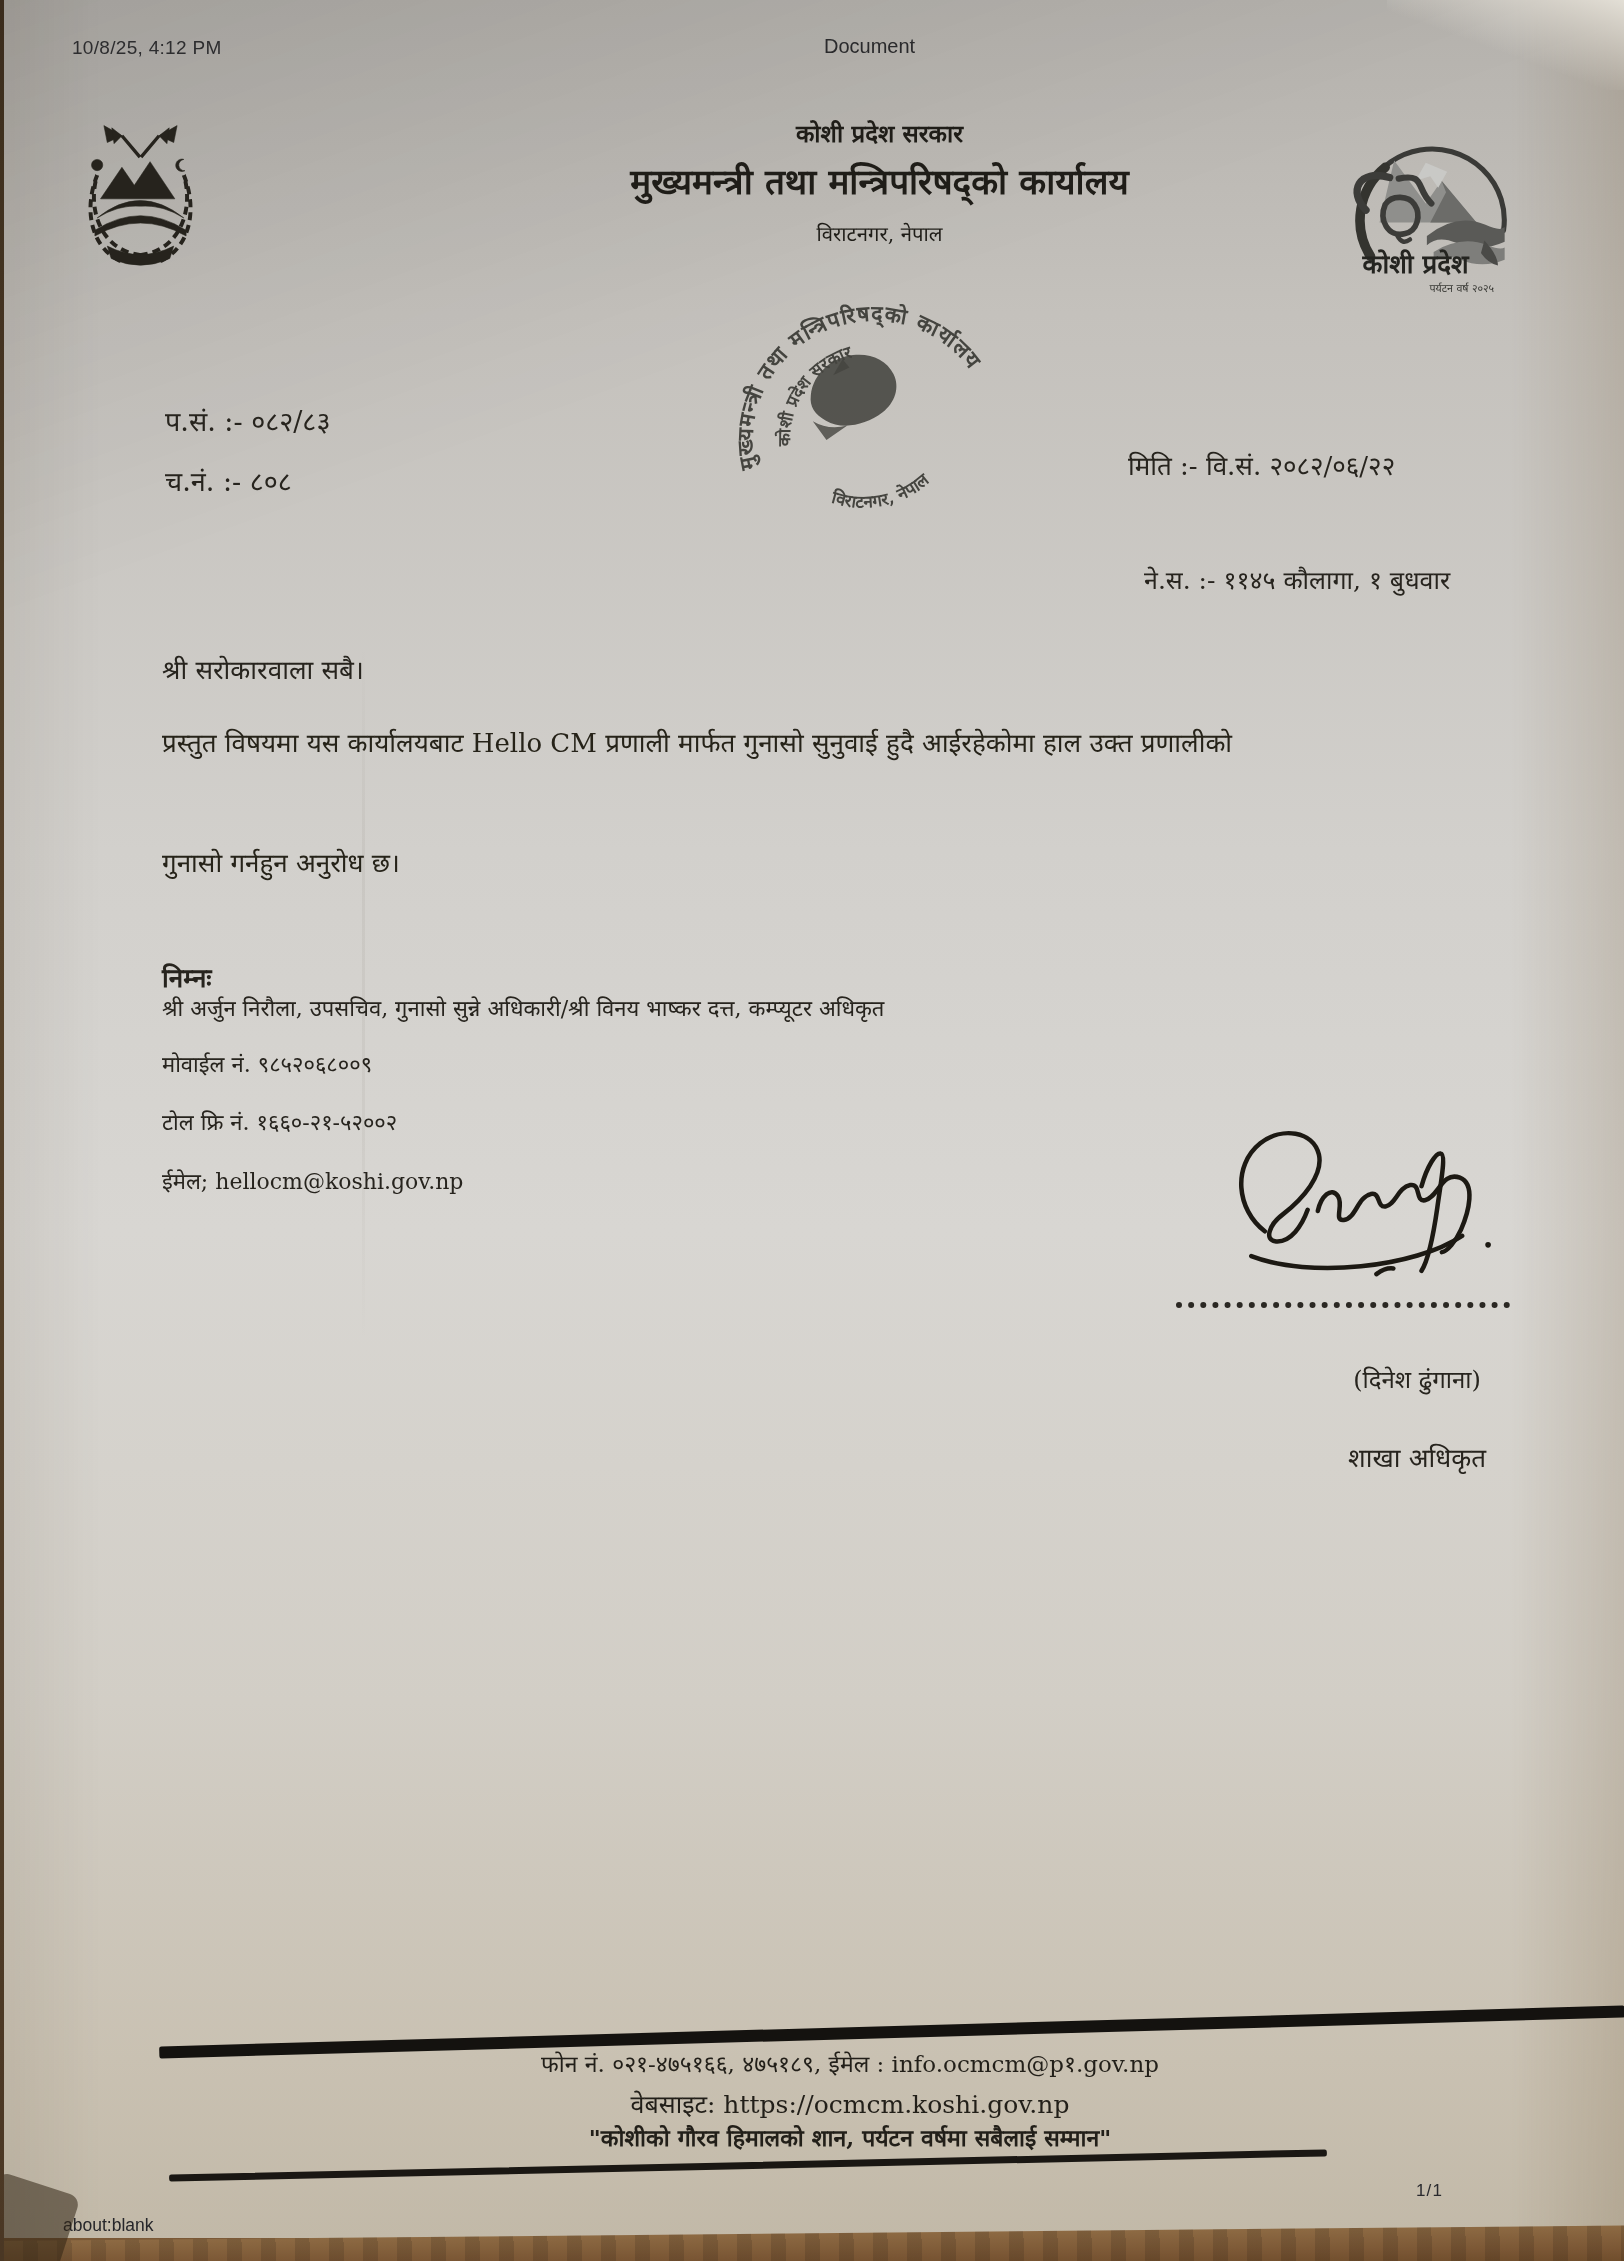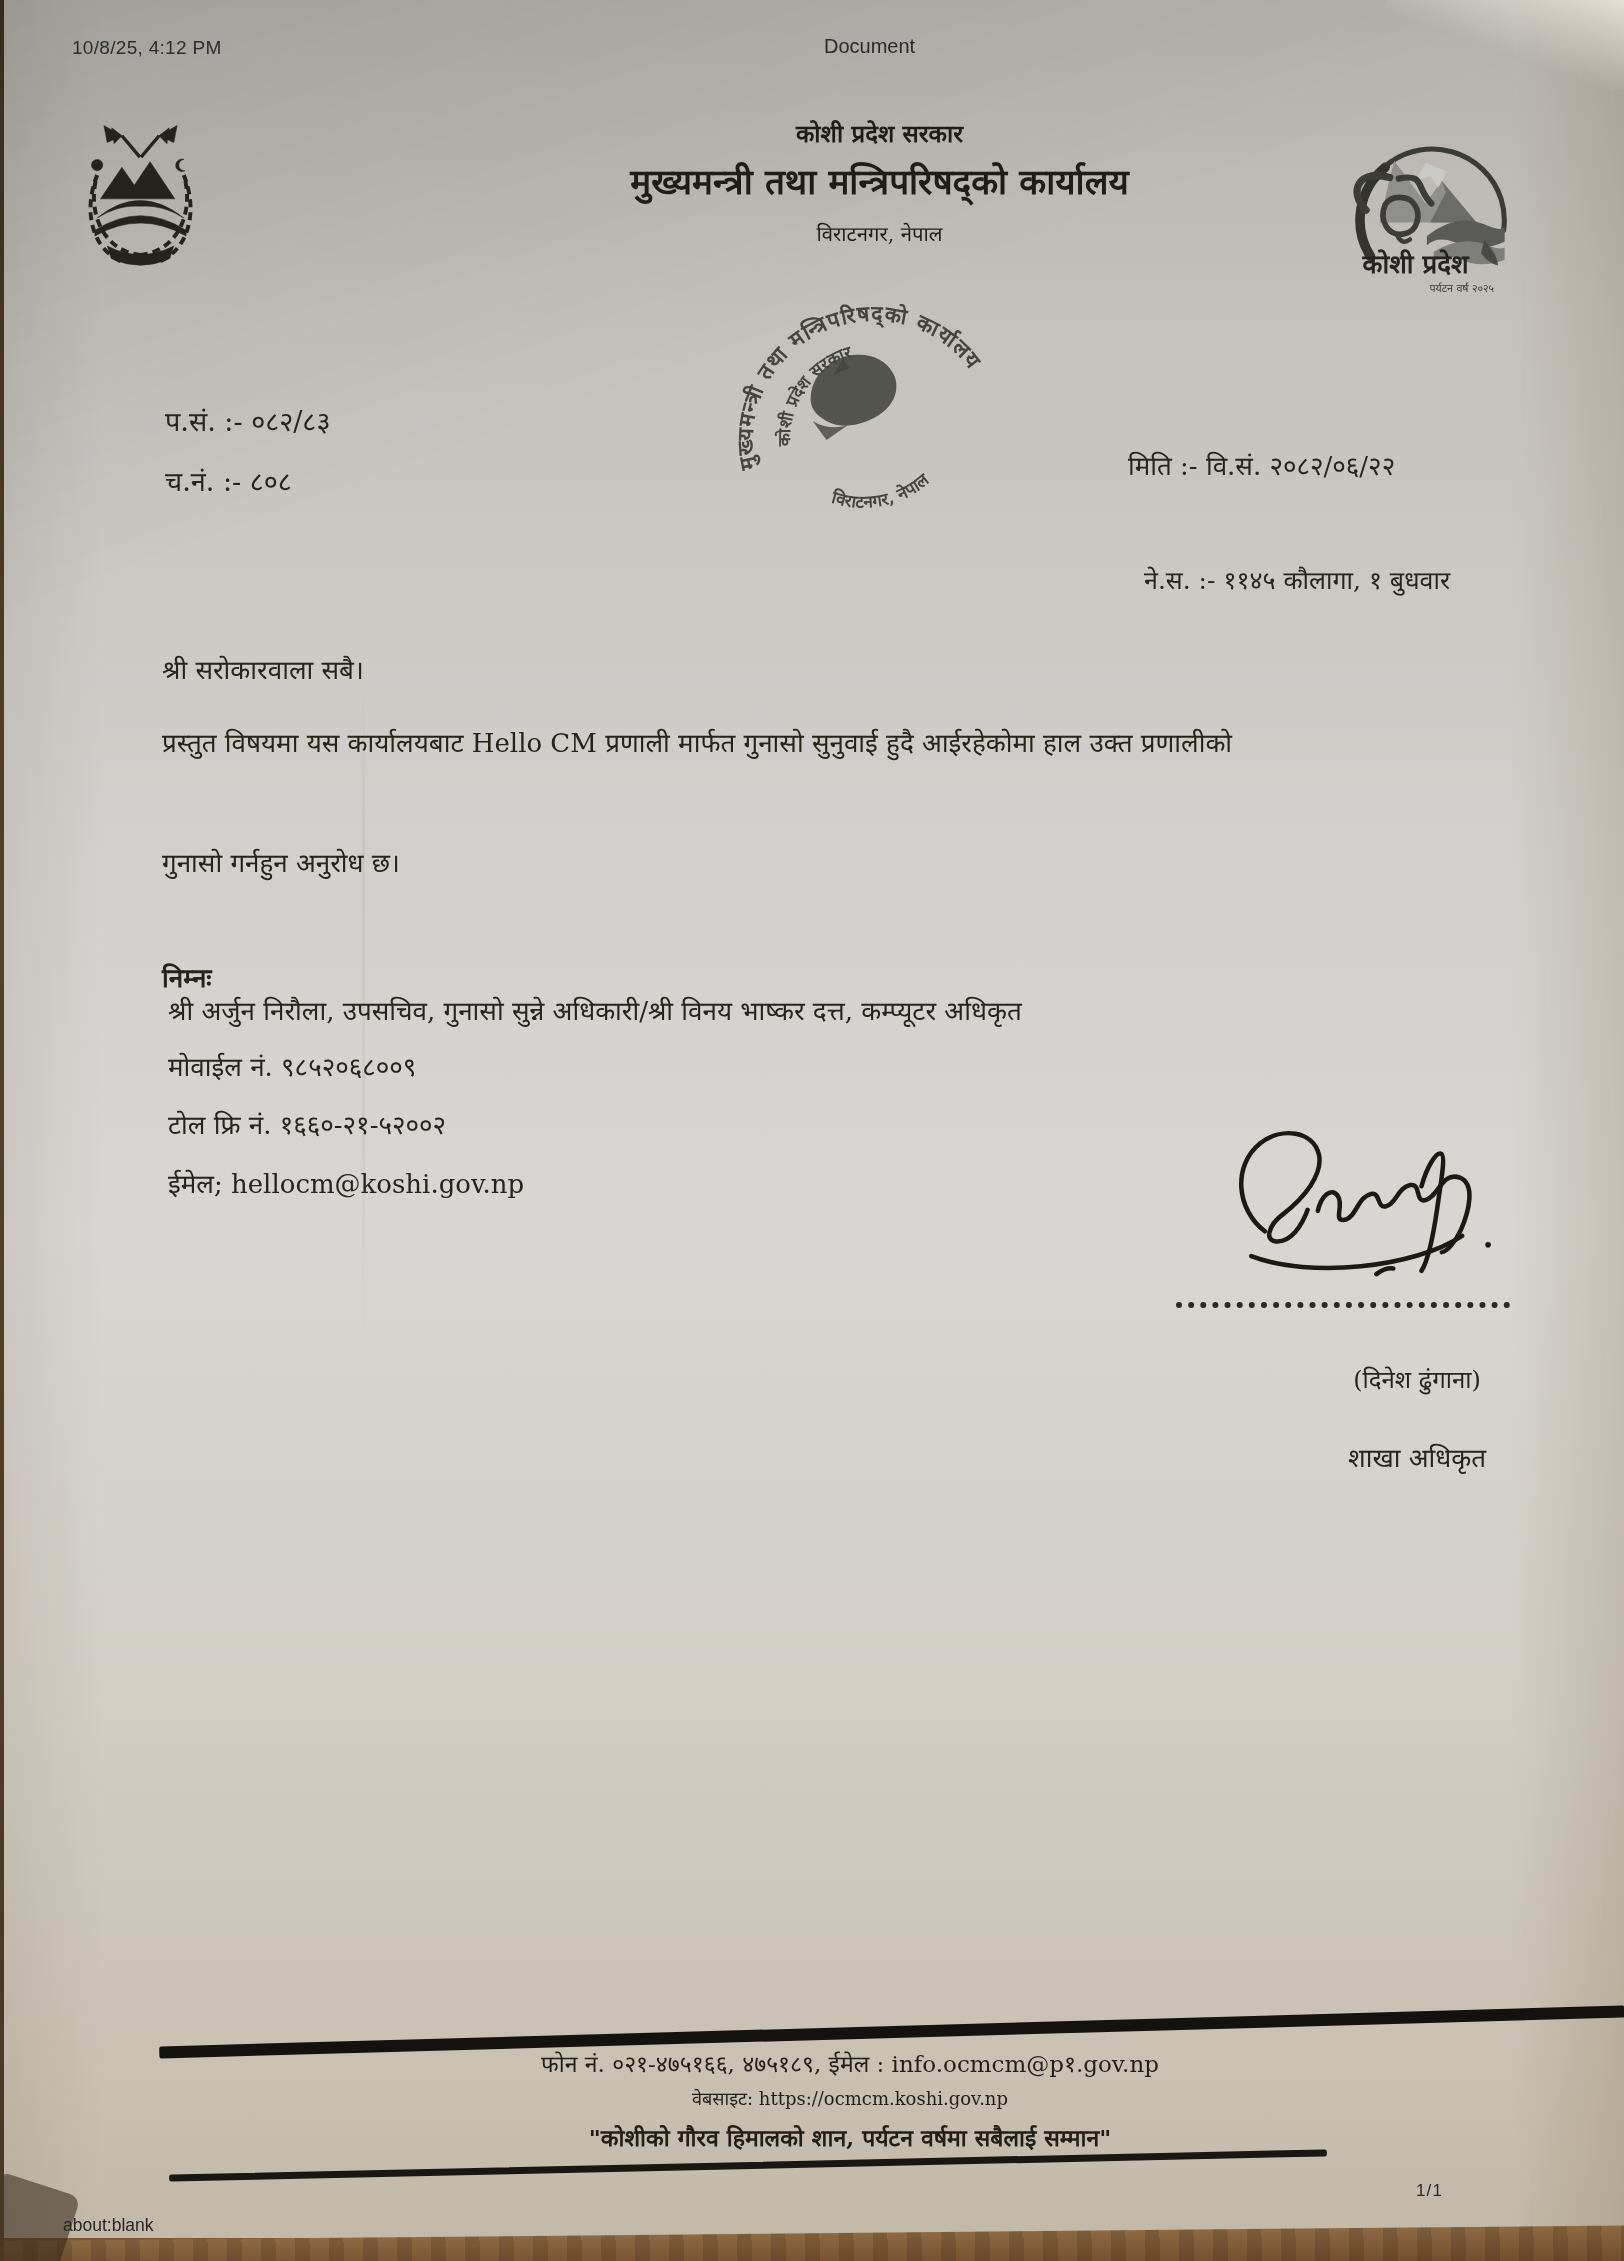--- a/index.html
+++ b/index.html
@@ -40,34 +40,34 @@
   .ref1{top:402px;} .ref2{top:462px;}
   .dateline{position:absolute;left:1128px;font-size:26px;white-space:nowrap;}
   .date1{top:447px;} .date2{top:562px;left:1144px;font-size:25px;}
   
   .subject{position:absolute;left:476px;top:572px;font-size:27px;font-weight:700;white-space:nowrap;
     border-bottom:2.3px solid #2a2722;padding-bottom:8px;}
   .salutation{position:absolute;left:162px;top:651px;font-size:26px;white-space:nowrap;}
   .bodyline{position:absolute;left:162px;font-size:26px;white-space:nowrap;color:#262319;}
   .bl0{top:724px;} .bl1{top:778px;} .bl2{top:830px;} .bl3{top:844px;}
   .listintro{position:absolute;left:162px;top:936px;font-size:26px;font-weight:700;margin-top:23px;}
-  .contact{position:absolute;left:168px;font-size:26px;white-space:nowrap;}
+  .contact{position:absolute;left:162px;font-size:22px;white-space:nowrap;}
   .c0{top:992px;} .c1{top:1048px;} .c2{top:1106px;} .c3{top:1165px;}
   
   .sig-dots{position:absolute;left:1176px;top:1302px;width:334px;border-bottom:6.2px dotted #2b2823;}
   .sig-name{position:absolute;left:1276px;top:1362px;width:282px;text-align:center;font-size:24px;white-space:nowrap;}
   .sig-title{position:absolute;left:1276px;top:1439px;width:282px;text-align:center;font-size:26px;white-space:nowrap;}
   
   .rule-top{position:absolute;left:159px;top:2026px;width:1466px;height:12.4px;background:#14120f;
     transform:rotate(-1.6deg);border-radius:2.3px;}
   .rule-bottom{position:absolute;left:169px;top:2162px;width:1158px;height:7.3px;background:#1a1713;
     transform:rotate(-1.25deg);border-radius:2.3px;}
   .foot{position:absolute;left:398px;width:904px;text-align:center;white-space:nowrap;color:#221f19;}
   .f-phone{top:2047px;font-size:23px;}
-  .f-web{top:2086px;font-size:18px;}
+  .f-web{top:2086px;font-size:25px;}
   .f-slogan{top:2121px;font-size:23px;font-weight:600;}
   
   .emblem-left{position:absolute;left:78px;top:113px;}
   .logo-right{position:absolute;left:1331px;top:120px;}
   .stamp{position:absolute;left:672px;top:263px;transform:rotate(-22deg);opacity:.92;}
   .signature-svg{position:absolute;left:1197px;top:1114px;}
   .edge-left{position:absolute;left:0;top:0;width:4px;height:100%;
     background:linear-gradient(180deg,#3a2c1c 0%,#55412a 40%,#4a3724 100%);}
   svg text{font-family:"DejaVu Serif","Liberation Serif",serif;}
 </style>

